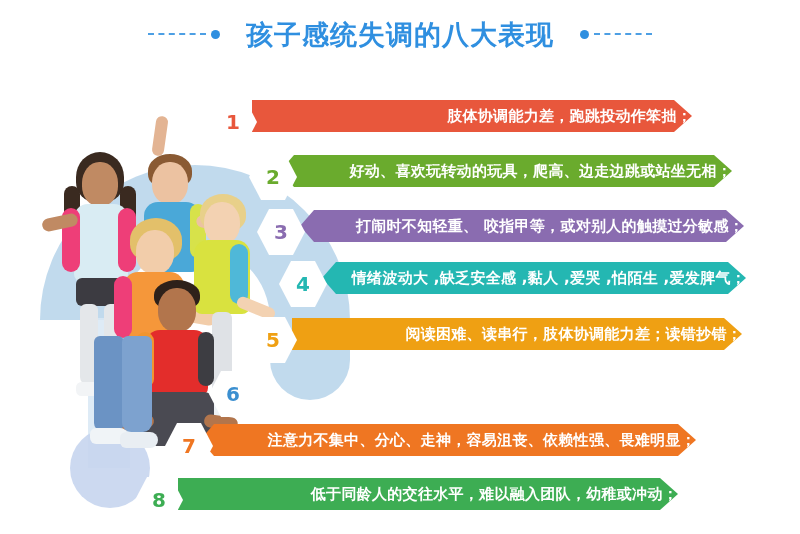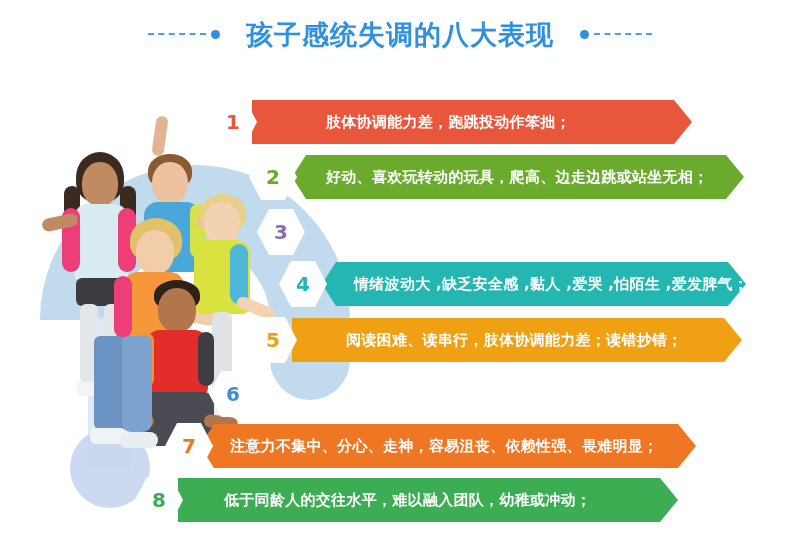--- a/index.html
+++ b/index.html
@@ -45,24 +45,25 @@
   .hair{position:absolute;border-radius:50% 50% 40% 40%;}
   .body-sh{position:absolute;border-radius:14px 14px 8px 8px;}
   .arm{position:absolute;border-radius:8px;}
   .leg{position:absolute;border-radius:6px 6px 9px 9px;}
   .pack{position:absolute;border-radius:10px;}
   .shoe{position:absolute;border-radius:7px 9px 9px 7px;}
 
   
   .row{position:absolute;height:44px;}
   .banner{
-    position:absolute;top:0;height:44px;
+    position:absolute;top:0;height:32px;
     display:flex;align-items:center;
     box-sizing:border-box;
     clip-path:polygon(0 0, calc(100% - 18px) 0, 100% 50%, calc(100% - 18px) 100%, 0 100%);
+    justify-content:flex-end;
   }
   .banner.notch-left{
     clip-path:polygon(14px 0, calc(100% - 18px) 0, 100% 50%, calc(100% - 18px) 100%, 14px 100%, 0 50%);
   }
   .banner-text{
     color:#ffffff;font-size:15px;font-weight:bold;
     white-space:nowrap;line-height:1;
     letter-spacing:.3px;
   }
   .hexwrap{position:absolute;top:-2px;width:48px;height:48px;}
@@ -178,30 +179,33 @@
         <div class="banner" style="left: 252px; width: 440px; background: rgb(232, 87, 60); padding-left: 74px;">
           <span class="banner-text">肢体协调能力差，跑跳投动作笨拙；</span>
         </div>
         <div class="hexwrap" style="left: 209px;">
           <div class="hex">
             <span class="hex-num" style="color: rgb(232, 87, 60);">1</span>
           </div>
         </div>
       </div>
       <div class="row" style="left: 0px; top: 155px; width: 800px;">
-        <div class="banner notch-left" style="left: 292px; width: 452px; background: rgb(106, 171, 45); padding-left: 34px;">
+        <div class="banner notch-left" style="left: 280px; width: 452px; background: rgb(106, 171, 45); padding-left: 34px;">
           <span class="banner-text">好动、喜欢玩转动的玩具，爬高、边走边跳或站坐无相；</span>
         </div>
         <div class="hexwrap" style="left: 249px;">
           <div class="hex">
             <span class="hex-num" style="color: rgb(106, 171, 45);">2</span>
           </div>
         </div>
       </div>
       <div class="row" style="left: 0px; top: 210px; width: 800px;">
+        <div class="banner notch-left" style="left: 300px; width: 444px; background: rgb(138, 108, 176); padding-left: 32px;">
+          <span class="banner-text">打闹时不知轻重、 咬指甲等，或对别人的触摸过分敏感；</span>
+        </div>
         <div class="hexwrap" style="left: 257px;">
           <div class="hex">
             <span class="hex-num" style="color: rgb(138, 108, 176);">3</span>
           </div>
         </div>
       </div>
       <div class="row" style="left: 0px; top: 262px; width: 800px;">
         <div class="banner notch-left" style="left: 322px; width: 424px; background: rgb(36, 183, 178); padding-left: 32px;">
           <span class="banner-text">情绪波动大 ,缺乏安全感 ,黏人 ,爱哭 ,怕陌生 ,爱发脾气；</span>
         </div>

